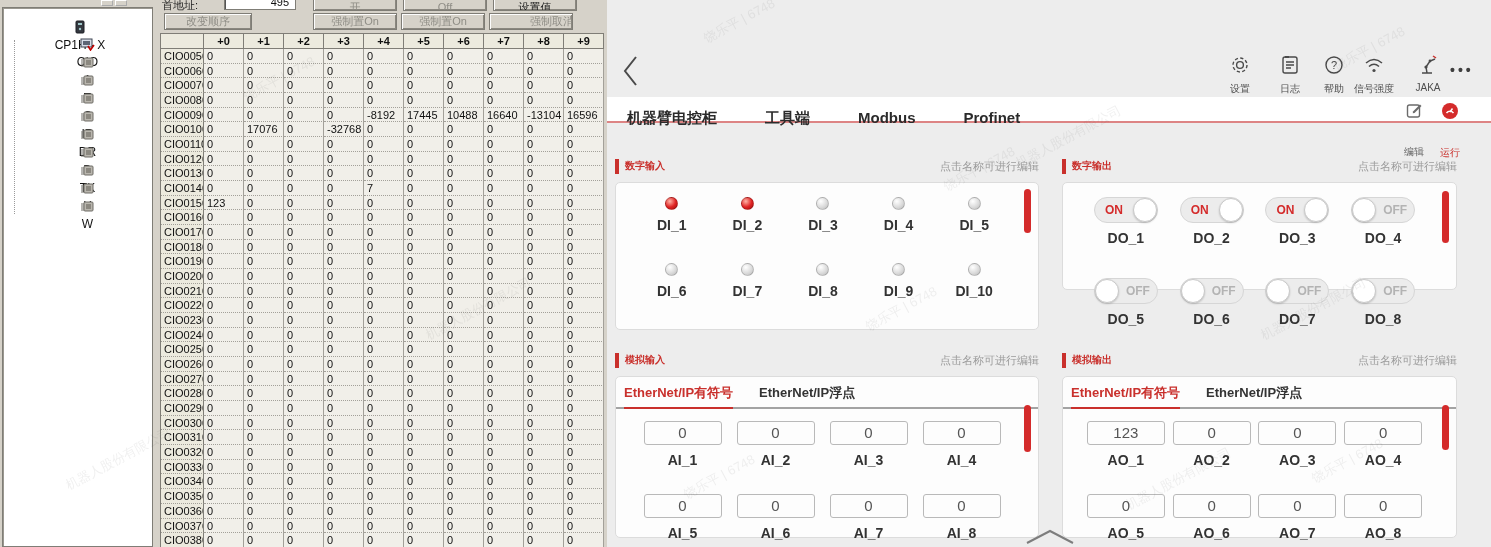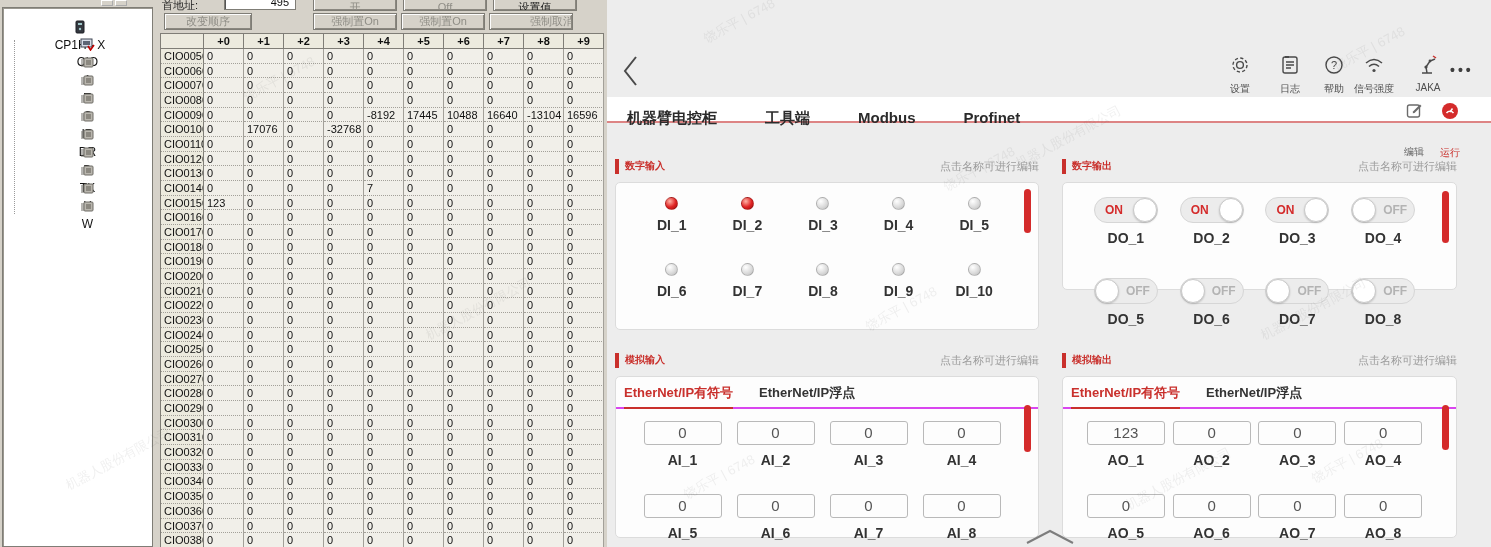--- a/index.html
+++ b/index.html
@@ -71,21 +71,21 @@
   .led.on  { background:radial-gradient(circle at 35% 30%, #ffb3a6, #e02424 55%, #9c0d0d); }
   .led.off { background:radial-gradient(circle at 35% 30%, #ffffff, #dcdcdc 55%, #b9b9b9); }
 
   .toggle { position:relative; width:64px; height:26px; border-radius:14px; background:#ececec; border:1px solid #d6d6d6;
             display:flex; align-items:center; cursor:pointer; }
   .tg-knob { width:24px; height:24px; border-radius:50%; background:#fff; border:1px solid #c9c9c9; box-shadow:0 1px 2px rgba(0,0,0,.18); }
   .tg-text { font-size:12px; font-weight:bold; flex:1; text-align:center; }
   .toggle.on .tg-text { color:#d42b2b; }
   .toggle.off .tg-text { color:#b3b3b3; }
 
-  .inner-tabs { display:flex; gap:26px; padding:7px 10px 0 8px; border-bottom:2px solid #d946ef; }
+  .inner-tabs { display:flex; gap:26px; padding:7px 10px 0 8px; border-bottom:2px solid #a3a3a3; }
   .inner-tab { font-size:13px; font-weight:bold; color:#333; padding-bottom:5px; white-space:nowrap; cursor:pointer; }
   .inner-tab.active { color:#c9302c; border-bottom:2px solid #c9302c; margin-bottom:-2px; }
   .val-box { width:78px; height:24px; border:1px solid #b9b9b9; border-radius:3px; background:#fdfdfd;
              font-size:15px; color:#555; text-align:center; line-height:22px; }
 
   #bottom-chevron { position:absolute; left:418px; top:527px; cursor:pointer; }
 
   
   .wm { position:absolute; font-size:13px; color:rgba(60,60,60,.08); transform:rotate(-28deg); white-space:nowrap; pointer-events:none; }
 </style>

